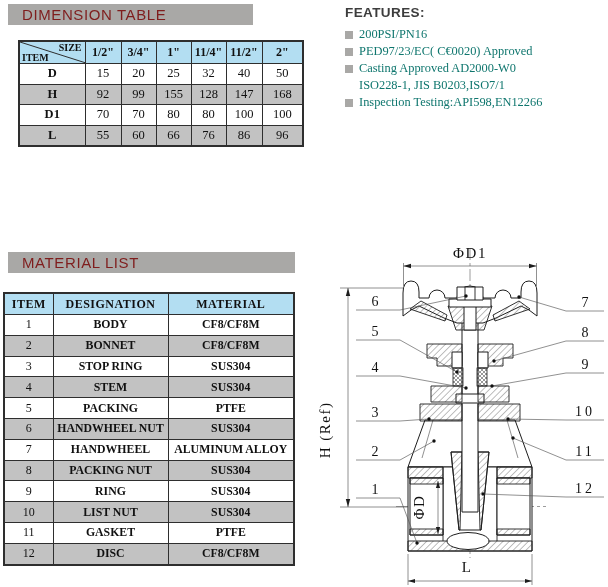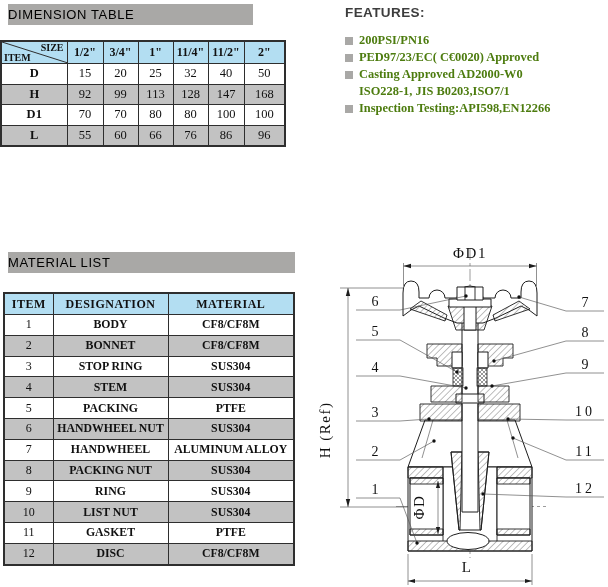--- a/index.html
+++ b/index.html
@@ -1,48 +1,48 @@
 <!DOCTYPE html>
 <html><head>
 <meta charset="utf-8">
 <style>
   html,body{margin:0;padding:0;background:#fff;}
   .page{position:relative;width:608px;height:587px;background:#ffffff;overflow:hidden;
         font-family:"Liberation Serif",serif;color:#111;}
   
-  .bar{position:absolute;background:#a9a8a6;color:#000000;
-       font-family:"Liberation Sans",sans-serif;font-size:13px;font-weight:500;
-       letter-spacing:.6px;line-height:21px;height:21px;box-sizing:border-box;}
+  .bar{position:absolute;background:#a9a8a6;color:#7f1d1d;
+       font-family:"Liberation Sans",sans-serif;font-size:15px;font-weight:500;
+       letter-spacing:.6px;line-height:21px;height:21px;padding-left:14px;box-sizing:border-box;}
   .bar-dim{left:8px;top:4px;width:245px;}
   .bar-mat{left:8px;top:252px;width:287px;}
   
   table{position:absolute;border-collapse:collapse;table-layout:fixed;
         font-family:"Liberation Serif",serif;}
   th,td{border:1px solid #2e2e2e;text-align:center;vertical-align:middle;
         padding:0;overflow:hidden;white-space:nowrap;}
-  .dim-table{left:0;top:40px;width:284px;border:2px solid #2e2e2e;}
+  .dim-table{left:18px;top:40px;width:284px;border:2px solid #2e2e2e;}
   .dim-table th{height:21px;background:#b3def2;font-size:12px;font-weight:600;}
   .dim-table td{height:19.5px;font-size:12.5px;}
   .dim-table td.item{font-weight:600;}
   .mat-table{left:3px;top:292px;width:290px;border:2px solid #2e2e2e;}
   .mat-table th{height:20px;background:#b3def2;font-size:12px;font-weight:600;letter-spacing:.5px;}
   .mat-table td{height:19.8px;font-size:11.8px;font-weight:600;}
   .mat-table td.itm{font-weight:400;font-size:12px;}
   tr.shade td{background:#c2c2c2;}
   tr.plain td{background:#ffffff;}
   
   th.corner{position:relative;background:#b3def2;}
   th.corner svg{position:absolute;left:0;top:0;}
   .corner-top{position:absolute;right:3px;top:0px;font-size:10px;font-weight:600;}
   .corner-bottom{position:absolute;left:2px;bottom:0px;font-size:10px;font-weight:600;}
   
   .features{position:absolute;left:345px;top:5px;width:260px;}
   .features-title{font-family:"Liberation Sans",sans-serif;font-size:13.5px;
-                  font-weight:600;color:#3d3d3d;letter-spacing:.4px;margin-bottom:12px;}
-  .feat-line{font-size:12.4px;font-weight:700;line-height:17px;color:#4d7c0f;white-space:nowrap;}
+                  font-weight:600;color:#3d3d3d;letter-spacing:.4px;margin-bottom:6px;}
+  .feat-line{font-size:12.4px;font-weight:400;line-height:17px;color:#0f766e;white-space:nowrap;}
   .feat-line .bullet{display:inline-block;width:8px;height:8px;background:#a9a8a6;
                      margin-right:6px;vertical-align:-1px;}
   .feat-line.cont{padding-left:14px;}
   
   .drawing{position:absolute;left:300px;top:240px;width:308px;height:347px;}
   .oline{fill:#ffffff;stroke:#1d1d1d;stroke-width:1;stroke-linejoin:round;}
   .hfill{fill:url(#hatch);stroke:#1d1d1d;stroke-width:0.9;stroke-linejoin:round;}
   .xfill{fill:url(#xhatch);stroke:#1d1d1d;stroke-width:0.8;}
   .ln{stroke:#1d1d1d;stroke-width:0.9;fill:none;}
   .tn{stroke:#555;stroke-width:0.65;fill:none;}
@@ -96,21 +96,21 @@
           <td>20</td>
           <td>25</td>
           <td>32</td>
           <td>40</td>
           <td>50</td>
         </tr>
         <tr class="shade">
           <td class="item">H</td>
           <td>92</td>
           <td>99</td>
-          <td>113</td>
+          <td>155</td>
           <td>128</td>
           <td>147</td>
           <td>168</td>
         </tr>
         <tr class="plain">
           <td class="item">D1</td>
           <td>70</td>
           <td>70</td>
           <td>80</td>
           <td>80</td>

